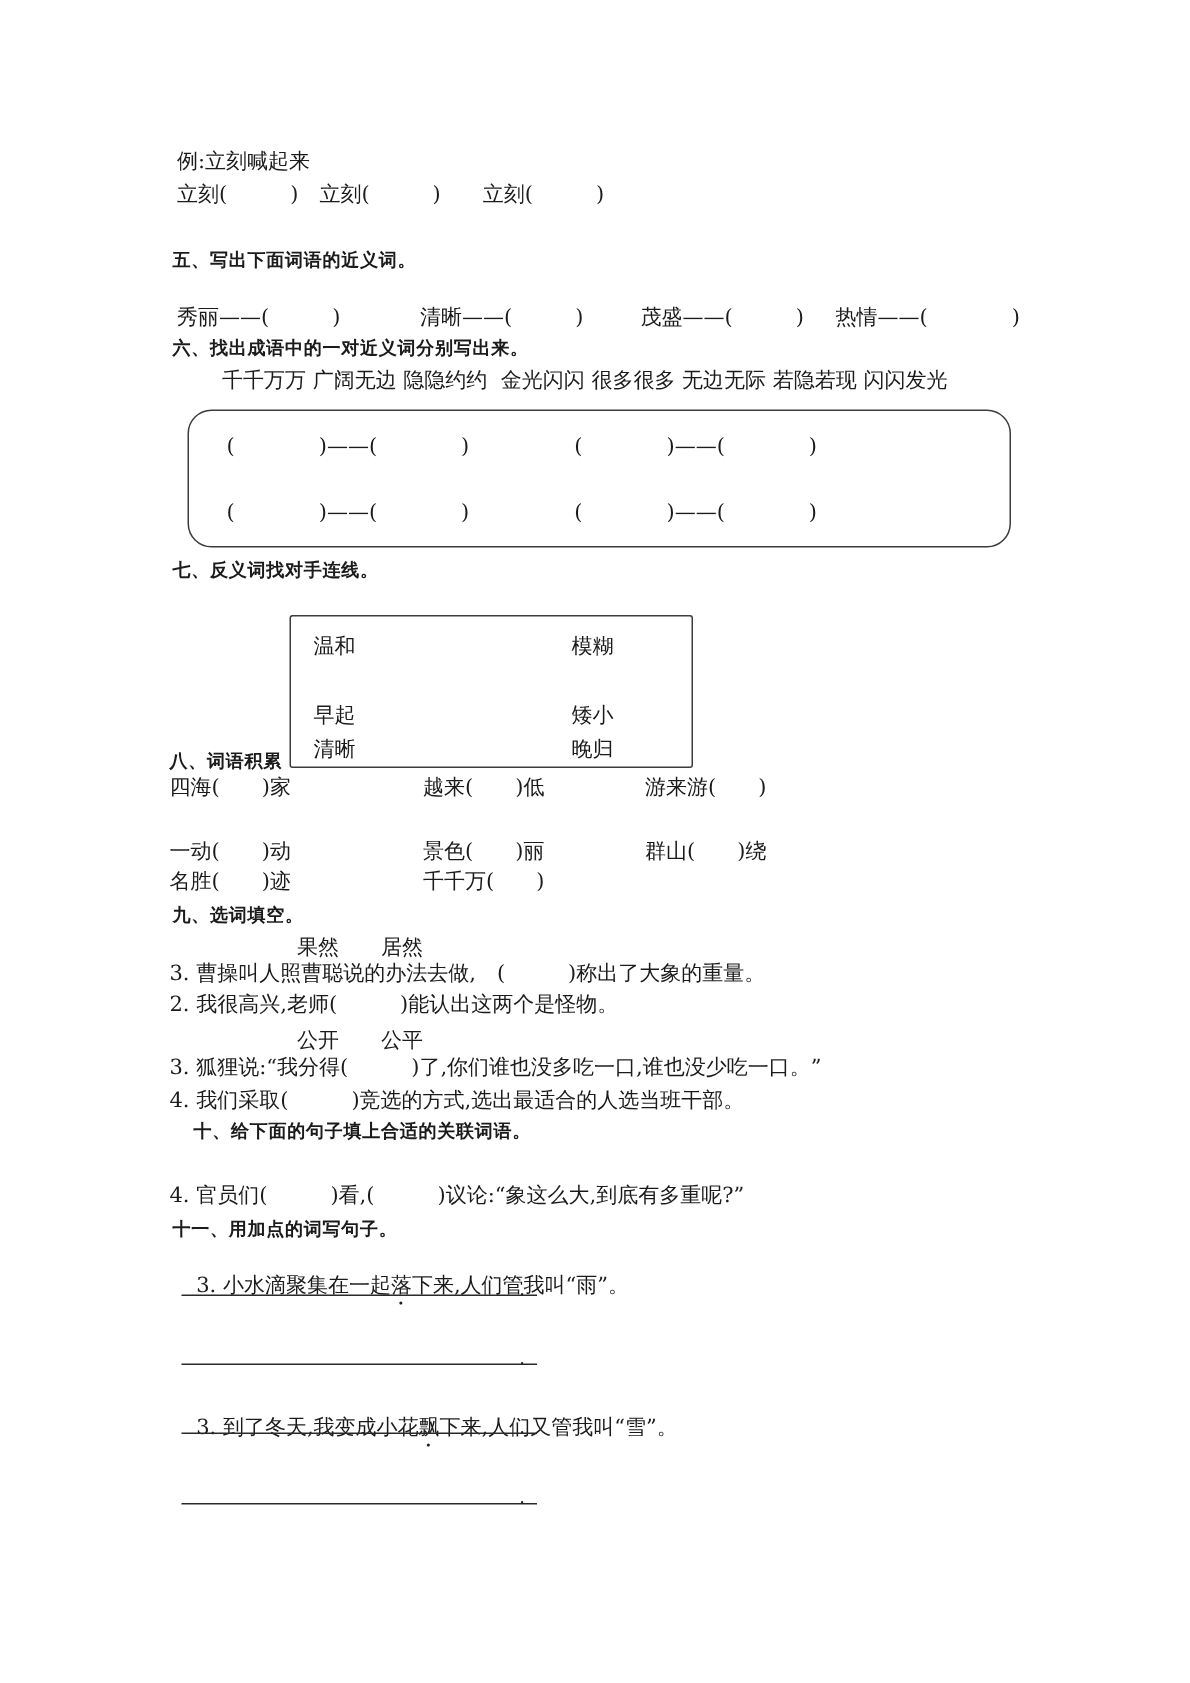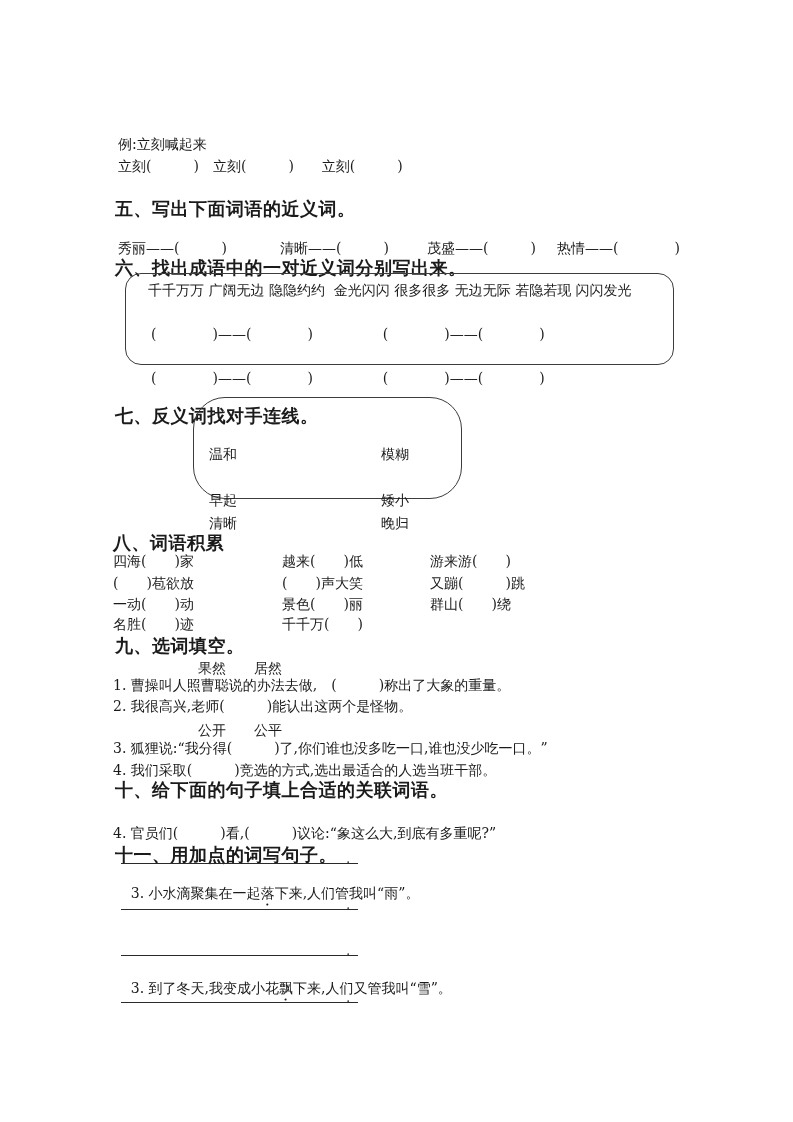--- a/index.html
+++ b/index.html
@@ -1,21 +1,21 @@
 <!DOCTYPE html>
 <html><head>
 <meta charset="utf-8">
 <style>
   html,body{margin:0;padding:0;background:#ffffff;}
   .page{
     position:relative;width:793px;height:1122px;background:#ffffff;
     font-family:"DejaVu Serif","Liberation Serif",serif;color:#1b1b1b;overflow:hidden;
   }
-  .t{position:absolute;white-space:pre;font-size:14px;line-height:20px;margin-top:36px;}
-  .h{font-family:"DejaVu Sans","Liberation Sans",sans-serif;font-weight:700;font-size:18px;letter-spacing:.5px;}
+  .t{position:absolute;white-space:pre;font-size:14px;line-height:20px;}
+  .h{font-family:"DejaVu Sans","Liberation Sans",sans-serif;font-weight:700;font-size:12px;letter-spacing:.5px;}
   .frow{display:flex;}
   .frow>span{white-space:pre;flex:0 0 auto;}
   .r5>span:nth-child(1){width:162px;}
   .r5>span:nth-child(2){width:147px;}
   .r5>span:nth-child(3){width:130px;}
   .r8>span:nth-child(1){width:169px;}
   .r8>span:nth-child(2){width:148px;}
   .rbox{position:absolute;border:1.2px solid #3c3c3c;background:transparent;}
   .prow>span.bl{width:172px;}
   .ans{position:absolute;left:121px;width:237px;height:13px;border-bottom:1.2px solid #2a2a2a;}
@@ -42,65 +42,60 @@
   </div>
 
   <div class="t h" style="top:222px;left:115px">六、找出成语中的一对近义词分别写出来。</div>
   <div class="t" style="top:244px;left:148px">千千万万 广阔无边 隐隐约约  金光闪闪 很多很多 无边无际 若隐若现 闪闪发光</div>
   <div class="rbox" style="top:273px;left:125px;width:547px;height:90px;border-radius:16px">
     <div class="t" style="top:14px;left:25px">(　　　　)——(　　　　)　　　　　(　　　　)——(　　　　)</div>
     <div class="t" style="top:58px;left:25px">(　　　　)——(　　　　)　　　　　(　　　　)——(　　　　)</div>
   </div>
 
   <div class="t h" style="top:370px;left:115px">七、反义词找对手连线。</div>
-  <div class="rbox" style="top:397px;left:193px;width:267px;height:100px;border-radius:32px">
+  <div class="rbox" style="top:410px;left:193px;width:267px;height:100px;border-radius:2px">
     <div class="t frow prow" style="top:10px;left:15px">
       <span class="bl">温和</span>
       <span>模糊</span>
     </div>
     <div class="t frow prow" style="top:56px;left:15px">
       <span class="bl">早起</span>
       <span>矮小</span>
     </div>
     <div class="t frow prow" style="top:79px;left:15px">
       <span class="bl">清晰</span>
       <span>晚归</span>
     </div>
   </div>
 
   <div class="t h" style="top:497px;left:113px">八、词语积累</div>
   <div class="t frow r8" style="top:515px;left:113px">
     <span>四海(　　)家</span>
     <span>越来(　　)低</span>
     <span>游来游(　　)</span>
   </div>
-  <div class="t frow r8" style="top:537px;left:113px">
-    <span>(　　)苞欲放</span>
-    <span>(　　)声大笑</span>
-    <span>又蹦(　　　)跳</span>
-  </div>
   <div class="t frow r8" style="top:558px;left:113px">
     <span>一动(　　)动</span>
     <span>景色(　　)丽</span>
     <span>群山(　　)绕</span>
   </div>
   <div class="t frow r8" style="top:578px;left:113px">
     <span>名胜(　　)迹</span>
     <span>千千万(　　)</span>
   </div>
 
   <div class="t h" style="top:600px;left:115px">九、选词填空。</div>
   <div class="t" style="top:622px;left:198px">果然　　居然</div>
-  <div class="t" style="top:639px;left:113px">1. 曹操叫人照曹聪说的办法去做,　(　　　)称出了大象的重量。</div>
+  <div class="t" style="top:639px;left:113px">3. 曹操叫人照曹聪说的办法去做,　(　　　)称出了大象的重量。</div>
   <div class="t" style="top:660px;left:113px">2. 我很高兴,老师(　　　)能认出这两个是怪物。</div>
   <div class="t" style="top:684px;left:198px">公开　　公平</div>
   <div class="t" style="top:702px;left:113px">3. 狐狸说:“我分得(　　　)了,你们谁也没多吃一口,谁也没少吃一口。”</div>
   <div class="t" style="top:724px;left:113px">4. 我们采取(　　　)竞选的方式,选出最适合的人选当班干部。</div>
 
-  <div class="t h" style="top:744px;left:115px">十、给下面的句子填上合适的关联词语。</div>
+  <div class="t h" style="top:744px;left:129px">十、给下面的句子填上合适的关联词语。</div>
   <div class="t" style="top:787px;left:113px">4. 官员们(　　　)看,(　　　)议论:“象这么大,到底有多重呢?”</div>
 
   <div class="t h" style="top:809px;left:115px">十一、用加点的词写句子。</div>
 
   <div class="t" style="top:827px;left:113px">
     <span>3. 小水滴聚集在一起</span><span class="em-dot">落</span><span>下来,人们管我叫“雨”。</span>
   </div>
   <div class="ans" style="top:850px">
       <span class="p">.</span>
     </div>

